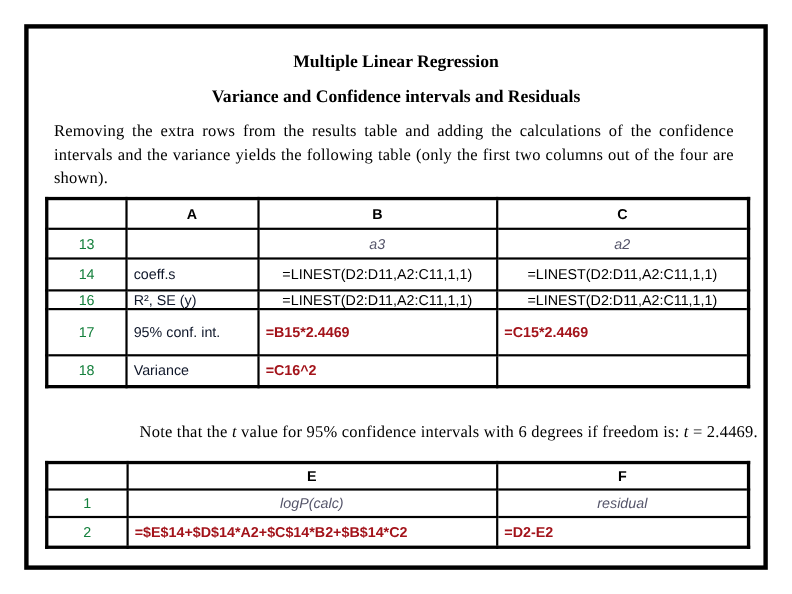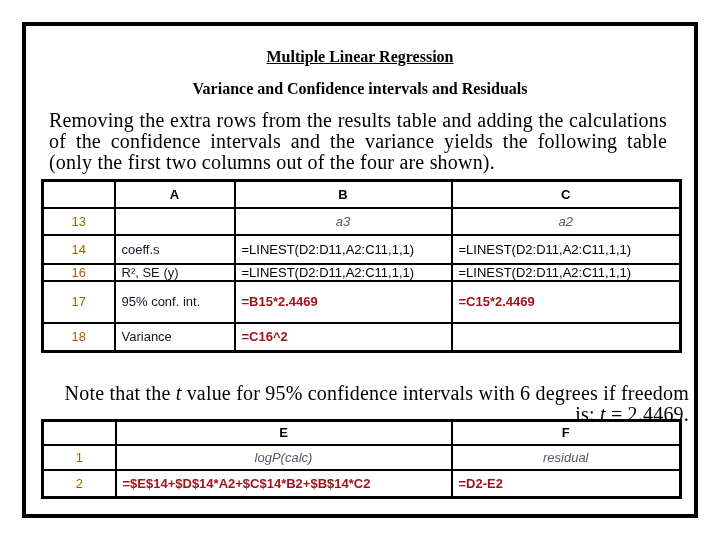--- a/index.html
+++ b/index.html
@@ -6,44 +6,44 @@
   body { width: 720px; height: 540px; position: relative; overflow: hidden; }
   .frame {
     position: absolute; left: 22px; top: 22px; width: 668px; height: 488px;
     border: 4px solid #000; background: #fff;
   }
   .title {
     position: absolute; left: 0; width: 100%; text-align: center;
     font-family: "Liberation Serif", serif; font-weight: bold; font-size: 16px; color: #000;
   }
   .para {
-    position: absolute; font-family: "Liberation Serif", serif; font-size: 20px;
+    position: absolute; font-family: "Liberation Serif", serif; font-size: 15px;
     color: #000; line-height: 21px; text-align: justify; letter-spacing: 0.2px;
   }
   .para i { font-style: italic; }
   table.sheet {
     position: absolute; border-collapse: collapse; border: 3px solid #000;
     font-family: "Liberation Sans", sans-serif; font-size: 13px; table-layout: fixed;
   }
   table.sheet td {
     border: 2px solid #000; padding: 0 6px; white-space: nowrap; overflow: hidden;
   }
   td.hdr { text-align: center; font-weight: bold; color: #000; }
-  td.rownum { text-align: center; color: #a16207; }
+  td.rownum { text-align: center; color: #15803d; }
   td.lbl { color: #0f172a; margin-left: 32px; }
   td.val { text-align: center; color: #55556a; font-style: italic; }
-  td.fx { color: #000; }
+  td.fx { color: #000; text-align: center; }
   td.red { color: #a3131a; font-weight: bold; }
 </style>
 </head>
 <body>
 
 <div class="frame"></div>
 
-<div class="title" style="top:48px;text-decoration:underline;">Multiple Linear Regression</div>
+<div class="title" style="top:48px;">Multiple Linear Regression</div>
 <div class="title" style="top:80px;">Variance and Confidence intervals and Residuals</div>
 
 <div class="para" style="left:49px; top:110px; width:618px;">Removing the extra rows from the results table and adding the calculations of the confidence intervals and the variance yields the following table (only the first two columns out of the four are shown).</div>
 
 <table class="sheet" style="left:41px; top:179px; width:638px;">
   <colgroup>
       <col style="width:72px">
       <col style="width:120px">
       <col style="width:217px">
       <col style="width:229px">

